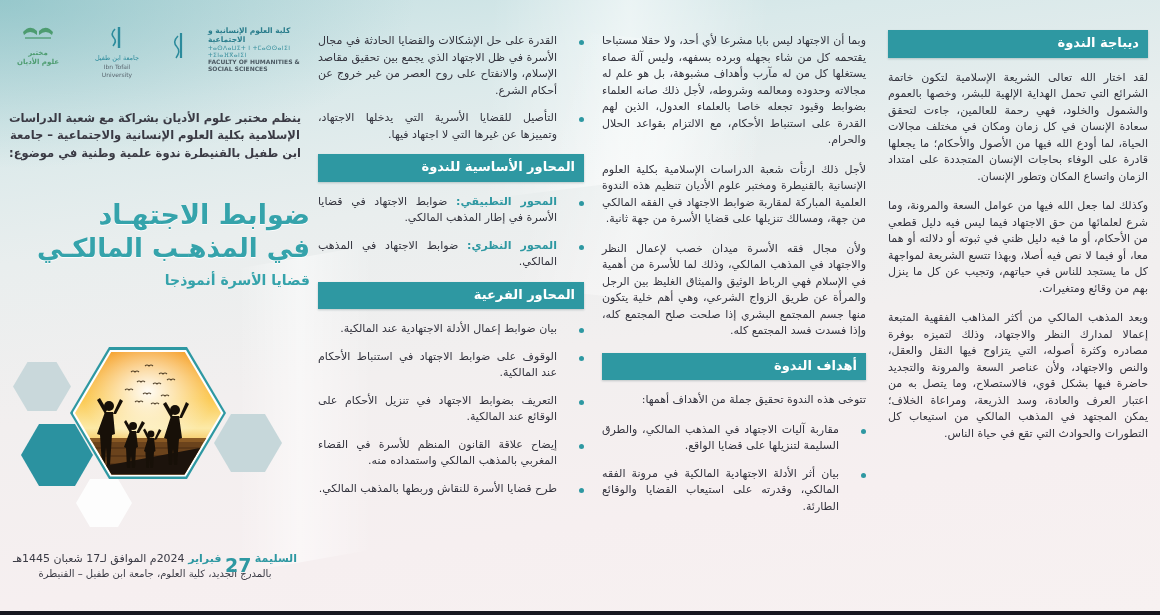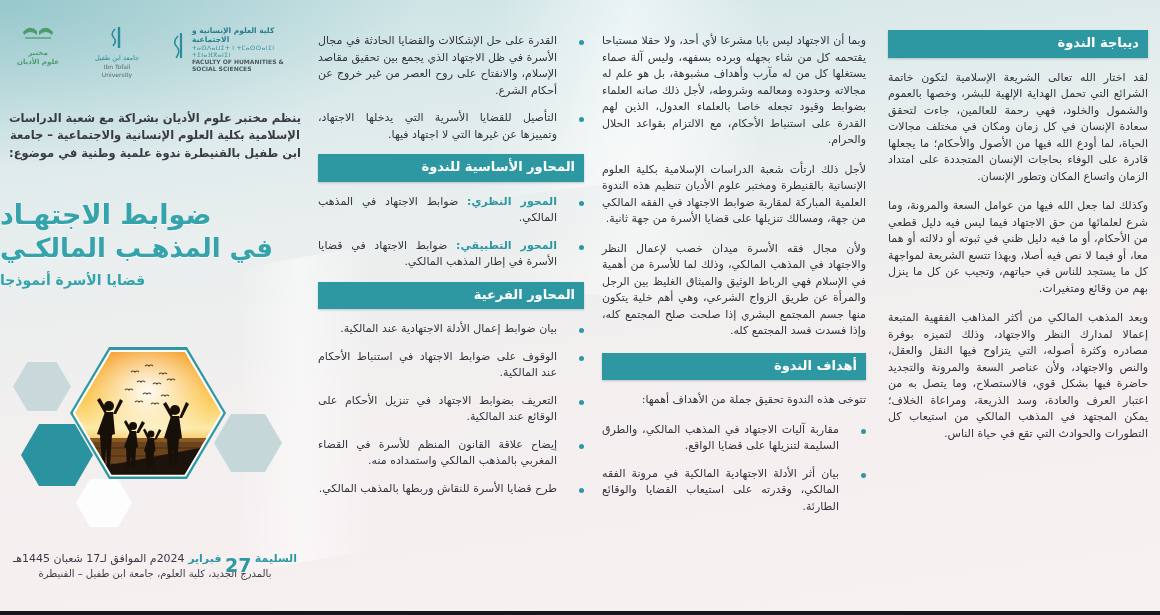--- a/index.html
+++ b/index.html
@@ -44,30 +44,30 @@
   .mt-lg { margin-top:10px; }
 
   
   .cover { position:absolute; left:0; top:0; width:310px; height:615px; }
   .logos { position:absolute; top:26px; left:12px; right:8px; display:flex;
            justify-content:space-between; align-items:flex-start; direction:ltr; }
   .logo { text-align:center; }
   .logo-lab { width:52px; color:#4d9c70; font-size:7px; font-weight:bold; line-height:1.25; }
   .logo-uni { width:56px; color:#2c8b9c; font-size:6.5px; line-height:1.3; }
   .logo-uni .en { color:#5b6770; font-size:6px; }
-  .logo-fac { width:132px; display:flex; gap:4px; align-items:center; direction:ltr; }
+  .logo-fac { width:132px; display:flex; gap:20px; align-items:center; direction:ltr; }
   .logo-fac .txt { text-align:left; }
   .logo-fac .ar { color:#2a7d8c; font-size:7.5px; font-weight:bold; }
   .logo-fac .tf { color:#3f93a0; font-size:6px; letter-spacing:.4px; }
   .logo-fac .en { color:#4c5a63; font-size:6px; font-weight:bold; }
 
   .organizer { position:absolute; top:110px; left:8px; width:294px; text-align:center;
                font-size:11.5px; font-weight:600; line-height:1.5; color:#3a3a44; }
 
-  .title-block { position:absolute; top:198px; left:0; width:310px; text-align:left;
+  .title-block { position:absolute; top:198px; left:0; width:310px; text-align:right;
                  color:#35a3ab; }
   .title-l1 { font-size:27px; font-weight:bold; line-height:1.25;
               text-shadow:0 1px 0 rgba(255,255,255,.8); }
   .title-l2 { font-size:26px; font-weight:bold; line-height:1.3;
               text-shadow:0 1px 0 rgba(255,255,255,.8); }
   .title-sub { font-size:14px; font-weight:bold; margin-top:6px; }
 
   .hex { clip-path:polygon(25% 0%, 75% 0%, 100% 50%, 75% 100%, 25% 100%, 0% 50%); }
   .hex-photo-outer { position:absolute; left:70px; top:347px; width:156px; height:132px;
                      background:#2e98a2; }
@@ -235,29 +235,29 @@
   <div class="bullet-item">
     <span class="bullet-dot"></span>
     <span>التأصيل للقضايا الأسرية التي يدخلها الاجتهاد، وتمييزها عن غيرها التي لا اجتهاد فيها.</span>
   </div>
 
   <div class="bar mt-lg">المحاور الأساسية للندوة</div>
 
   <div class="bullet-item">
     <span class="bullet-dot"></span>
     <span>
+      <span class="lead">المحور التطبيقي:</span>
+      <span>ضوابط الاجتهاد في قضايا الأسرة في إطار المذهب المالكي.</span>
+    </span>
+  </div>
+  <div class="bullet-item">
+    <span class="bullet-dot"></span>
+    <span>
       <span class="lead">المحور النظري:</span>
       <span>ضوابط الاجتهاد في المذهب المالكي.</span>
-    </span>
-  </div>
-  <div class="bullet-item">
-    <span class="bullet-dot"></span>
-    <span>
-      <span class="lead">المحور التطبيقي:</span>
-      <span>ضوابط الاجتهاد في قضايا الأسرة في إطار المذهب المالكي.</span>
     </span>
   </div>
 
   <div class="bar mt-lg">المحاور الفرعية</div>
 
   <div class="bullet-item">
     <span class="bullet-dot"></span>
     <span>بيان ضوابط إعمال الأدلة الاجتهادية عند المالكية.</span>
   </div>
   <div class="bullet-item">

